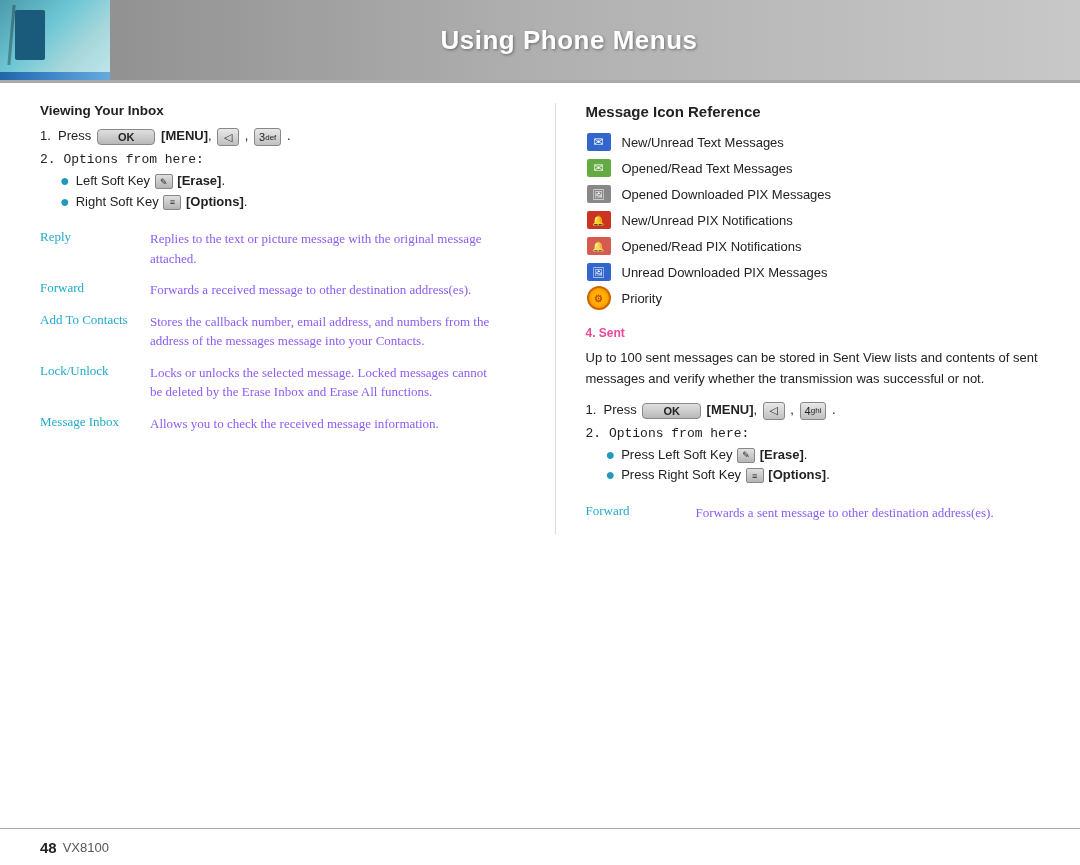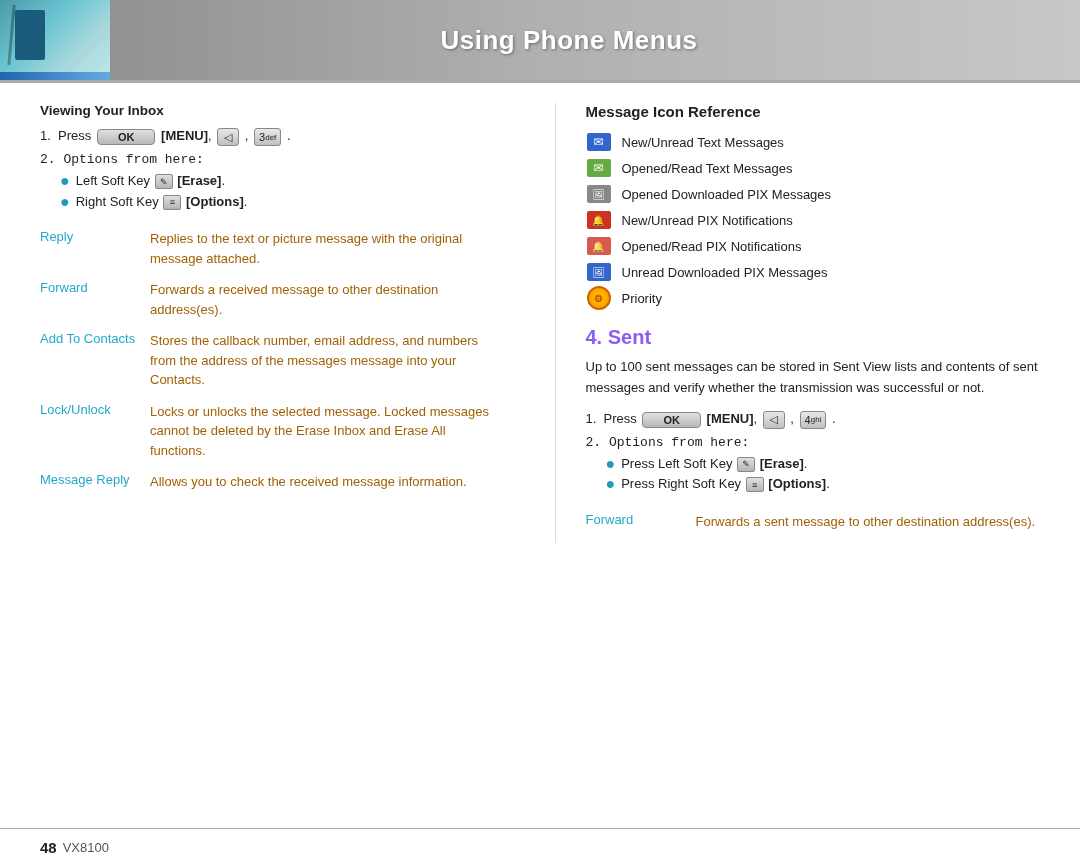--- a/index.html
+++ b/index.html
@@ -93,23 +93,23 @@
       padding-left: 30px;
     }
 
     .section-title-bold {
       font-weight: bold;
       font-size: 13.5px;
       margin-bottom: 10px;
     }
 
     .section-title-large {
-      font-size: 20px;
+      font-size: 12px;
       font-weight: bold;
-      color: #8b5cf6;
+      color: #ec4899;
       margin-bottom: 8px;
     }
 
     .step {
       margin-bottom: 6px;
       font-size: 13px;
       font-family: Liberation Mono, monospace;
     }
 
     .step-numbered {
@@ -170,31 +170,32 @@
     .menu-item {
       color: #22aacc;
       font-size: 13px;
     }
 
     
     .action-row {
       display: flex;
       gap: 0;
       margin-bottom: 12px;
+      font-family: Liberation Serif, serif;
     }
     .action-label {
       min-width: 110px;
       color: #22aacc;
       font-size: 13px;
       padding-top: 0;
     }
     .action-desc {
       flex: 1;
       font-size: 13px;
-      color: #a16207;
+      color: #8b5cf6;
       line-height: 1.5;
     }
 
     
     .icon-ref-row {
       display: flex;
       align-items: center;
       gap: 10px;
       margin-bottom: 6px;
     }
@@ -404,21 +405,21 @@
       <div class="action-label menu-item">Add To Contacts</div>
       <div class="action-desc">Stores the callback number, email address, and numbers from the address of the messages message into your Contacts.</div>
     </div>
 
     <div class="action-row">
       <div class="action-label menu-item">Lock/Unlock</div>
       <div class="action-desc">Locks or unlocks the selected message. Locked messages cannot be deleted by the Erase Inbox and Erase All functions.</div>
     </div>
 
     <div class="action-row">
-      <div class="action-label menu-item">Message Reply</div>
+      <div class="action-label menu-item">Message Inbox</div>
       <div class="action-desc">Allows you to check the received message information.</div>
     </div>
 
   </div>
 
   <div class="right-col">
 
     <div class="section-title-bold" style="font-size:15px; margin-bottom:12px;">Message Icon Reference</div>
 
     <div class="icon-ref-row">

